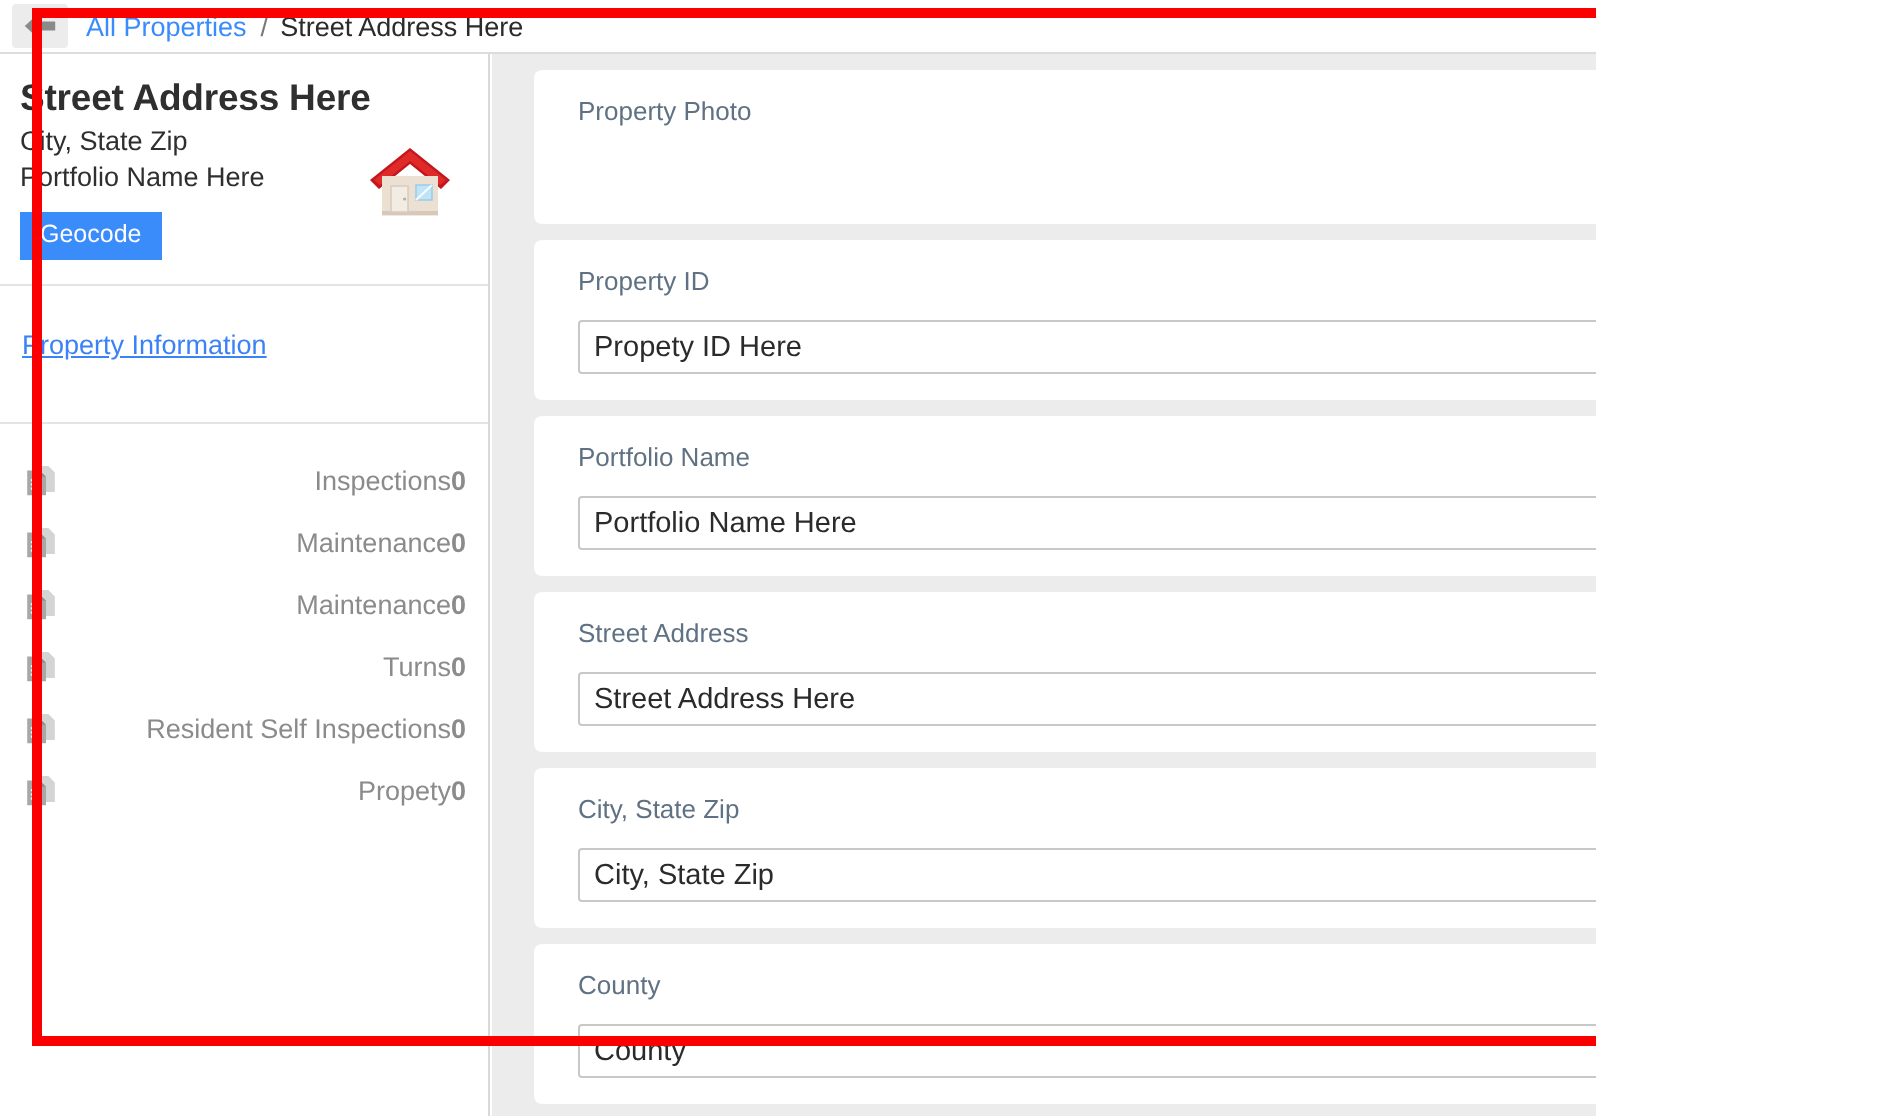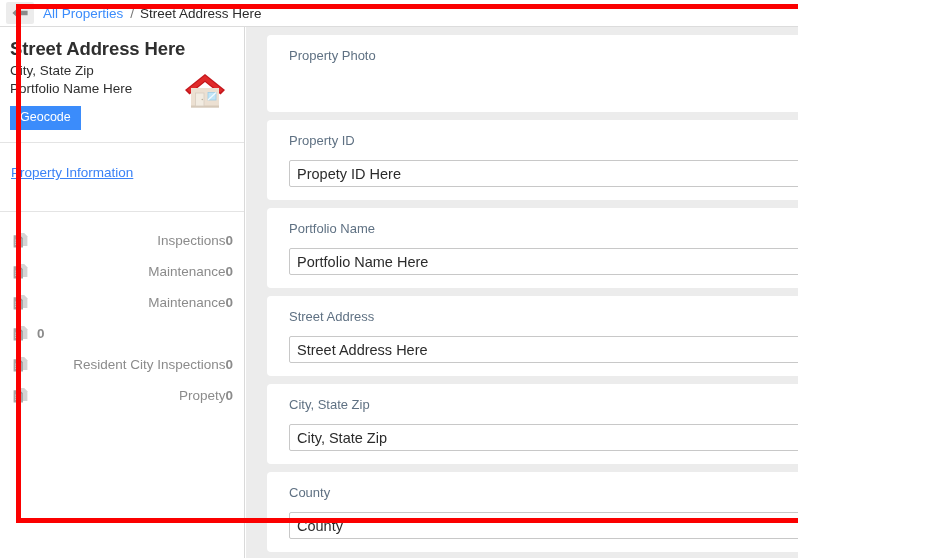--- a/index.html
+++ b/index.html
@@ -331,35 +331,36 @@
         <span class="nav-icon">
           <svg width="17" height="17" viewBox="0 0 17 17">
             <path d="M6 1 h6.2 l3.2 3.2 V14 H6 Z" fill="#d4d4d4"></path>
             <path d="M1.6 3.2 h6.2 l3.2 3.2 V15.6 H1.6 Z" fill="#a8a8a8"></path>
             <path d="M7.8 3.2 l3.2 3.2 H7.8 Z" fill="#8e8e8e"></path>
             <rect x="3.4" y="7.6" width="5.6" height="1" fill="#ffffff"></rect>
             <rect x="3.4" y="9.7" width="5.6" height="1" fill="#ffffff"></rect>
             <rect x="3.4" y="11.8" width="3.6" height="1" fill="#ffffff"></rect>
           </svg>
         </span>
-        <span class="nav-count">0</span>
-      </div>
-
-      <div class="nav-row">
-        <span class="nav-icon">
-          <svg width="17" height="17" viewBox="0 0 17 17">
-            <path d="M6 1 h6.2 l3.2 3.2 V14 H6 Z" fill="#d4d4d4"></path>
-            <path d="M1.6 3.2 h6.2 l3.2 3.2 V15.6 H1.6 Z" fill="#a8a8a8"></path>
-            <path d="M7.8 3.2 l3.2 3.2 H7.8 Z" fill="#8e8e8e"></path>
-            <rect x="3.4" y="7.6" width="5.6" height="1" fill="#ffffff"></rect>
-            <rect x="3.4" y="9.7" width="5.6" height="1" fill="#ffffff"></rect>
-            <rect x="3.4" y="11.8" width="3.6" height="1" fill="#ffffff"></rect>
-          </svg>
-        </span>
-        <span class="nav-label">Resident City Inspections</span>
+        <span class="nav-label">Turns</span>
+        <span class="nav-count">0</span>
+      </div>
+
+      <div class="nav-row">
+        <span class="nav-icon">
+          <svg width="17" height="17" viewBox="0 0 17 17">
+            <path d="M6 1 h6.2 l3.2 3.2 V14 H6 Z" fill="#d4d4d4"></path>
+            <path d="M1.6 3.2 h6.2 l3.2 3.2 V15.6 H1.6 Z" fill="#a8a8a8"></path>
+            <path d="M7.8 3.2 l3.2 3.2 H7.8 Z" fill="#8e8e8e"></path>
+            <rect x="3.4" y="7.6" width="5.6" height="1" fill="#ffffff"></rect>
+            <rect x="3.4" y="9.7" width="5.6" height="1" fill="#ffffff"></rect>
+            <rect x="3.4" y="11.8" width="3.6" height="1" fill="#ffffff"></rect>
+          </svg>
+        </span>
+        <span class="nav-label">Resident Self Inspections</span>
         <span class="nav-count">0</span>
       </div>
 
       <div class="nav-row">
         <span class="nav-icon">
           <svg width="17" height="17" viewBox="0 0 17 17">
             <path d="M6 1 h6.2 l3.2 3.2 V14 H6 Z" fill="#d4d4d4"></path>
             <path d="M1.6 3.2 h6.2 l3.2 3.2 V15.6 H1.6 Z" fill="#a8a8a8"></path>
             <path d="M7.8 3.2 l3.2 3.2 H7.8 Z" fill="#8e8e8e"></path>
             <rect x="3.4" y="7.6" width="5.6" height="1" fill="#ffffff"></rect>

